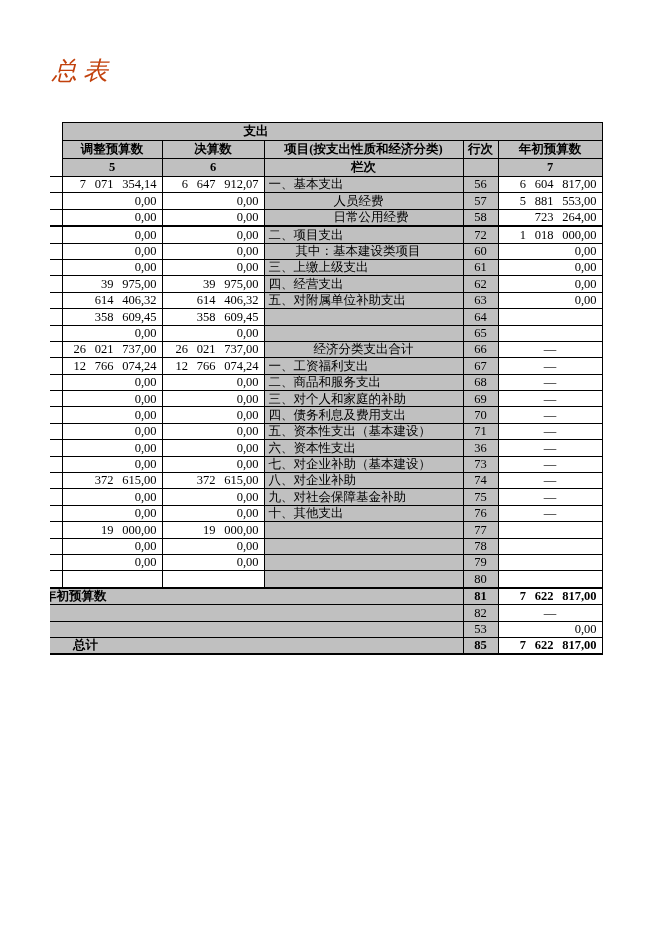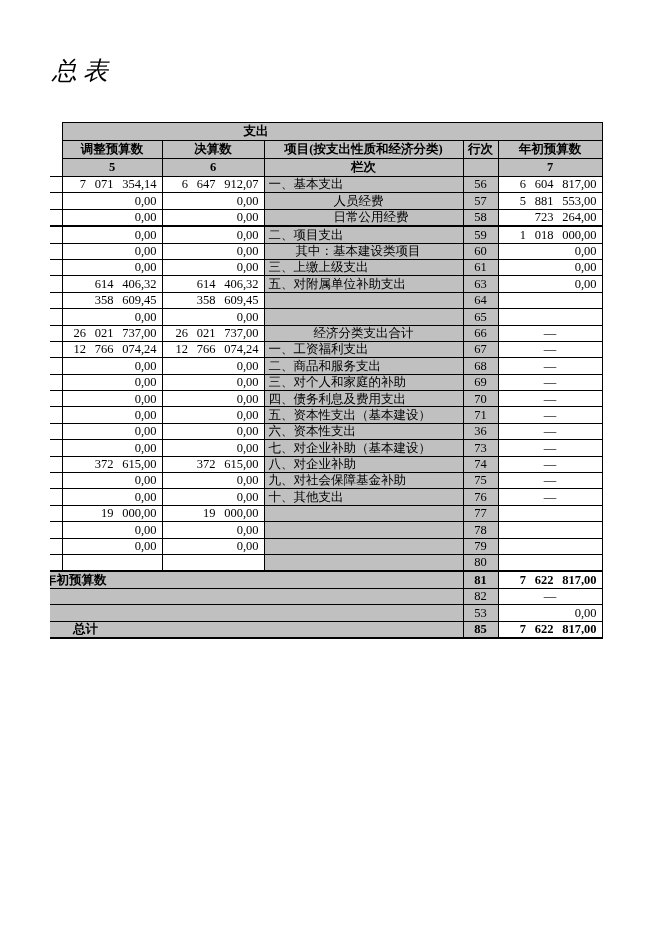--- a/index.html
+++ b/index.html
@@ -4,21 +4,21 @@
 <style>
   html,body{margin:0;padding:0;}
   body{
     width:662px;height:936px;background:#ffffff;
     font-family:"Liberation Serif","DejaVu Serif",serif;
     color:#000;position:relative;overflow:hidden;
   }
   .page{position:absolute;left:0;top:0;width:662px;height:936px;background:#fff;}
   .sheet-title{
     position:absolute;left:52px;top:54px;
-    font-style:italic;font-size:25px;letter-spacing:6px;color:#000000;
+    font-style:italic;font-size:25px;letter-spacing:6px;color:#c2410c;
   }
   .sheet{position:absolute;left:50px;top:122px;}
   table{
     border-collapse:collapse;table-layout:fixed;width:552px;
     font-size:12.5px;line-height:1;
   }
   td{border:1px solid #000;height:15.4px;padding:0;overflow:hidden;white-space:nowrap;}
   thead td{height:17px;background:#c0c0c0;text-align:center;font-weight:bold;}
   td.hstub{border:none;background:transparent;}
   td.sheet-head{text-align:left;padding-left:181px;}
@@ -99,37 +99,45 @@
             <td class="num">0,00</td>
             <td class="item ind2">日常公用经费</td>
             <td class="line">58</td>
             <td class="init">723 264,00</td>
           </tr>
           <tr class="thick-top">
             <td class="stub"></td>
             <td class="num">0,00</td>
             <td class="num">0,00</td>
             <td class="item">二、项目支出</td>
-            <td class="line">59</td>
+            <td class="line">72</td>
             <td class="init">1 018 000,00</td>
           </tr>
           <tr>
             <td class="stub"></td>
             <td class="num">0,00</td>
             <td class="num">0,00</td>
             <td class="item ind1">其中：基本建设类项目</td>
             <td class="line">60</td>
             <td class="init">0,00</td>
           </tr>
           <tr>
             <td class="stub"></td>
             <td class="num">0,00</td>
             <td class="num">0,00</td>
             <td class="item">三、上缴上级支出</td>
             <td class="line">61</td>
+            <td class="init">0,00</td>
+          </tr>
+          <tr>
+            <td class="stub"></td>
+            <td class="num">39 975,00</td>
+            <td class="num">39 975,00</td>
+            <td class="item">四、经营支出</td>
+            <td class="line">62</td>
             <td class="init">0,00</td>
           </tr>
           <tr>
             <td class="stub"></td>
             <td class="num">614 406,32</td>
             <td class="num">614 406,32</td>
             <td class="item">五、对附属单位补助支出</td>
             <td class="line">63</td>
             <td class="init">0,00</td>
           </tr>

